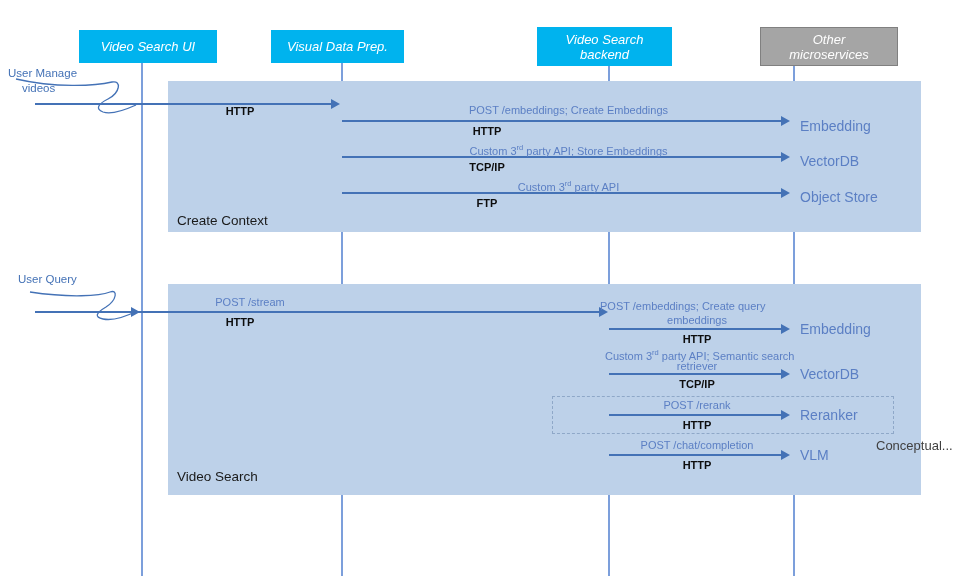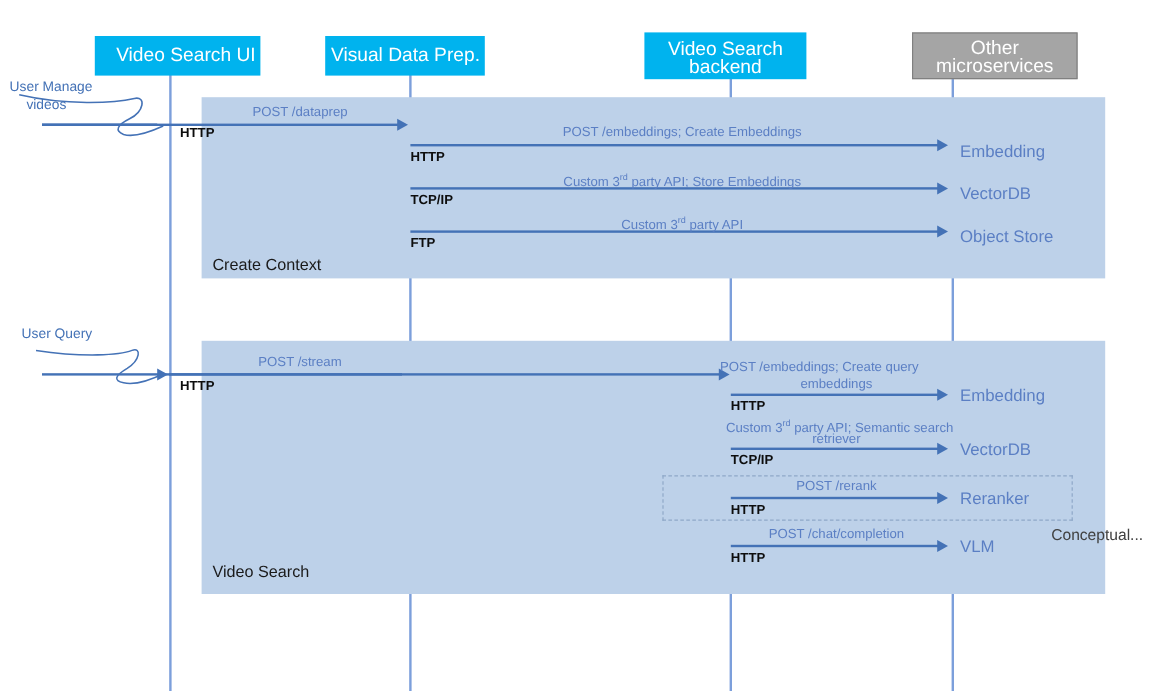--- a/index.html
+++ b/index.html
@@ -3,37 +3,37 @@
 <meta charset="utf-8">
 <style>
   html,body{margin:0;padding:0;background:#ffffff;}
   body{width:969px;height:576px;font-family:"Liberation Sans",sans-serif;-webkit-font-smoothing:antialiased;}
   #canvas{position:relative;width:969px;height:576px;overflow:hidden;background:#fff;}
 
   
   .lifeline{position:absolute;width:2px;background:#7C9FDB;top:62px;height:514px;}
 
   
-  .actor{position:absolute;display:flex;align-items:center;justify-content:flex-end;
-         text-align:center;color:#ffffff;font-size:16px;line-height:15px;
-         box-sizing:border-box;padding:2px 4px;}
+  .actor{position:absolute;display:flex;align-items:center;justify-content:center;
+         text-align:center;color:#ffffff;font-size:13px;line-height:15px;
+         box-sizing:border-box;padding:2px 4px;font-style:italic;}
   .actor.cyan{background:#00B3EE;}
   .actor.gray{background:#A5A5A5;border:1px solid #808080;}
 
   
   .region{position:absolute;background:#BDD1E9;box-sizing:border-box;}
   .region-label{position:absolute;color:#1a1a1a;font-size:13.5px;}
 
   
   .msgline{position:absolute;height:2px;background:#4472B6;}
   .arrowhead{position:absolute;width:0;height:0;
              border-top:5px solid transparent;border-bottom:5px solid transparent;
              border-left:9px solid #4472B6;}
   .msg-top{position:absolute;color:#5B7FC4;font-size:11px;line-height:13px;text-align:center;}
-  .msg-bot{position:absolute;color:#0d0d0d;font-size:11px;font-weight:bold;line-height:13px;text-align:left;}
+  .msg-bot{position:absolute;color:#0d0d0d;font-size:11px;font-weight:bold;line-height:13px;text-align:center;}
 
   
   .svc{position:absolute;color:#5B7FC4;font-size:14px;line-height:16px;white-space:nowrap;}
 
   
   .hdr-note{position:absolute;color:#5B7FC4;font-size:11.5px;white-space:nowrap;margin-top:44px;}
   .annot{position:absolute;color:#4472B6;font-size:11.5px;line-height:14px;white-space:nowrap;}
   .conceptual{position:absolute;color:#404040;font-size:13px;white-space:nowrap;}
 
   
@@ -76,21 +76,20 @@
     <span>Other</span>
     <span>microservices</span>
   </div>
 
   <div class="dashbox" style="left:552px;top:396px;width:342px;height:38px;"></div>
 
   <div class="conceptual" style="left:876px;top:438px;">Conceptual...</div>
 
   <div class="msgline" style="left:35px;top:103px;width:300px;"></div>
   <div class="arrowhead" style="left:331px;top:99px;"></div>
-  <div class="msg-top" style="left:150px;top:88px;width:200px;">POST /dataprep</div>
   <div class="msg-bot" style="left:150px;top:105px;width:180px;">HTTP</div>
 
   <div class="msgline" style="left:342px;top:120px;width:443px;"></div>
   <div class="arrowhead" style="left:781px;top:116px;"></div>
   <div class="msg-top" style="left:342px;top:104px;width:453px;">POST /embeddings; Create Embeddings</div>
   <div class="msg-bot" style="left:342px;top:125px;width:290px;">HTTP</div>
   <div class="svc" style="left:800px;top:118px;">Embedding</div>
 
   <div class="msgline" style="left:342px;top:156px;width:443px;"></div>
   <div class="arrowhead" style="left:781px;top:152px;"></div>

